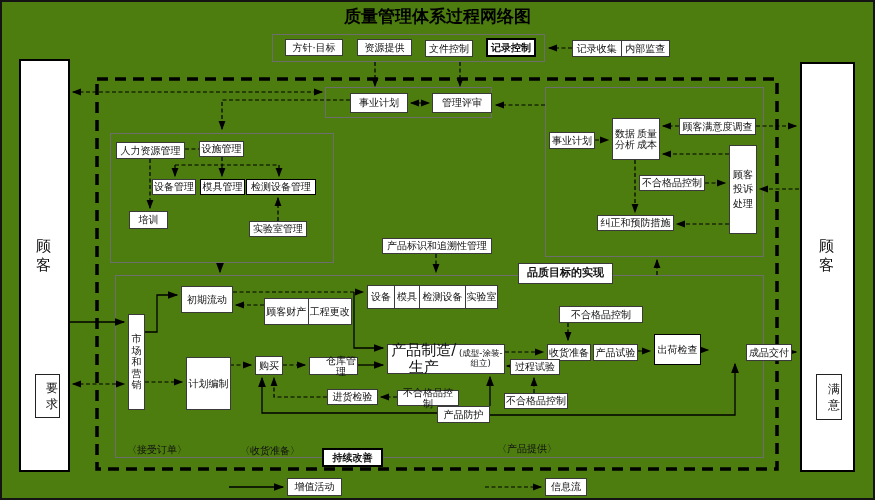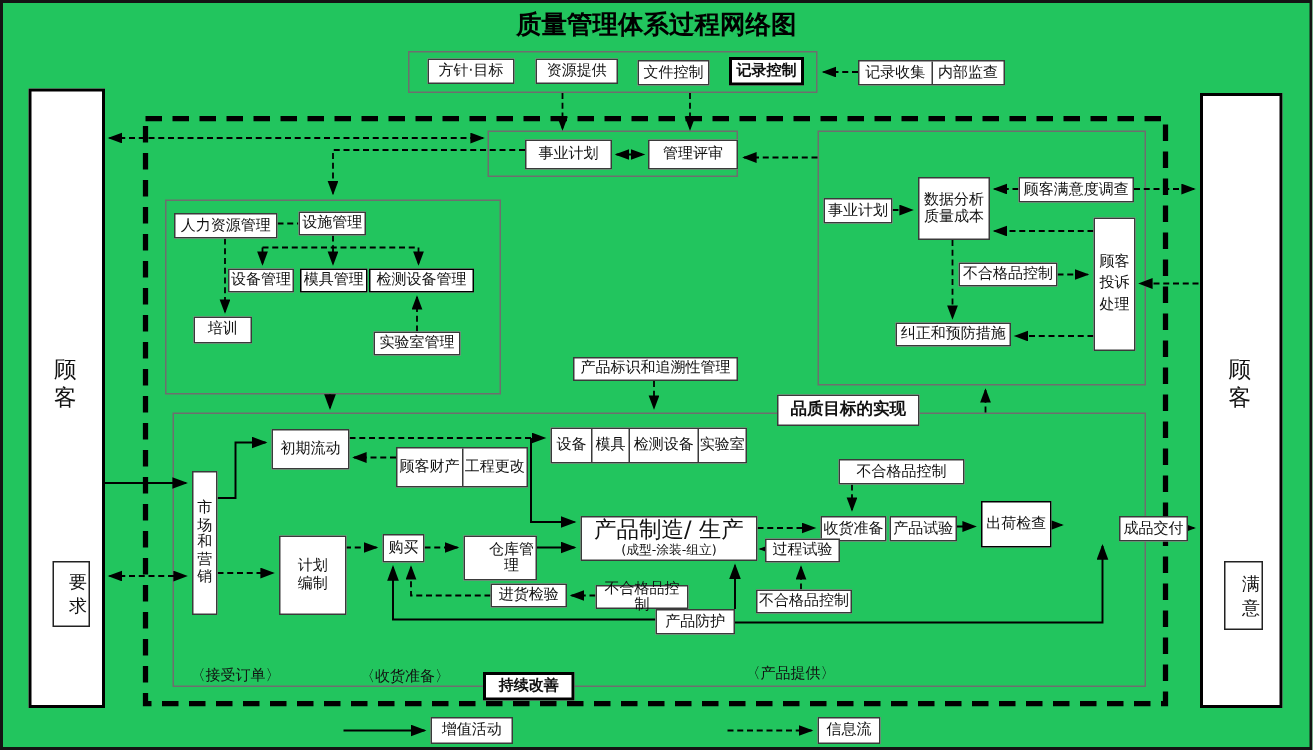--- a/index.html
+++ b/index.html
@@ -1,24 +1,24 @@
 <!DOCTYPE html>
 <html><head>
 <meta charset="utf-8">
 <style>
   html,body{margin:0;padding:0;background:#fff;}
   #wrap{position:relative;width:875px;height:500px;border:2px solid #141414;box-sizing:border-box;
-        background:#22c55e;font-family:"DejaVu Sans",sans-serif;overflow:hidden;}
+        background:#4d7c0f;font-family:"DejaVu Sans",sans-serif;overflow:hidden;}
   .title{position:absolute;top:3px;left:0;right:0;text-align:center;font-size:17px;font-weight:bold;z-index:3;color:#000;}
   .ctn{position:absolute;border:1px solid #6e6e6e;box-sizing:border-box;z-index:0;}
   .bx{position:absolute;background:#fff;border:1px solid #3a3a3a;display:flex;align-items:center;justify-content:center;
       font-size:10px;line-height:1.15;text-align:center;box-sizing:border-box;z-index:2;color:#111;padding:0 1px;}
   .bold{border:2px solid #000;font-weight:bold;}
   .b15{border-width:1.5px;border-color:#000;}
-  .col{flex-direction:column;}
+  .col{flex-direction:row;}
   .cell{flex:1;display:flex;align-items:center;justify-content:center;height:100%;}
   .cl{border-left:1px solid #3a3a3a;}
   .lbl{position:absolute;z-index:2;font-size:10px;color:#111;white-space:nowrap;}
   .narrow{word-break:break-all;}
   svg.lines{position:absolute;left:0;top:0;z-index:1;}
   .cust{position:absolute;background:#fff;border:2px solid #000;box-sizing:border-box;z-index:2;}
   .custname{position:absolute;left:0;right:0;display:flex;justify-content:center;font-size:15px;letter-spacing:1px;color:#111;}
   .custsub{position:absolute;border:1px solid #222;background:#fff;display:flex;align-items:center;justify-content:flex-end;
            font-size:12px;line-height:1.35;color:#111;box-sizing:border-box;}
 </style>
@@ -141,21 +141,21 @@
   <div class="bx" style="left:179px;top:284px;width:52px;height:27px;">初期流动</div>
   <div class="bx" style="left:262px;top:296px;width:88px;height:27px;padding:0;">
     <span class="cell">顾客财产</span>
     <span class="cell cl">工程更改</span>
   </div>
   <div class="bx col" style="left:184px;top:355px;width:45px;height:53px;">
     <span>计划</span>
     <span>编制</span>
   </div>
   <div class="bx" style="left:253px;top:354px;width:28px;height:19px;">购买</div>
-  <div class="bx" style="left:307px;top:355px;width:49px;height:30px;padding-left:16px;">仓库管理</div>
+  <div class="bx" style="left:307px;top:355px;width:49px;height:18px;padding-left:16px;">仓库管理</div>
   <div class="bx" style="left:365px;top:283px;width:131px;height:24px;padding:0;">
     <span class="cell" style="flex:0 0 26px;">设备</span>
     <span class="cell cl" style="flex:0 0 24px;">模具</span>
     <span class="cell cl" style="flex:0 0 45px;">检测设备</span>
     <span class="cell cl">实验室</span>
   </div>
   <div class="bx col" style="left:385px;top:342px;width:118px;height:30px;">
     <span style="font-size:15px;">产品制造/ 生产</span>
     <span style="font-size:8.5px;">(成型-涂装-组立)</span>
   </div>

